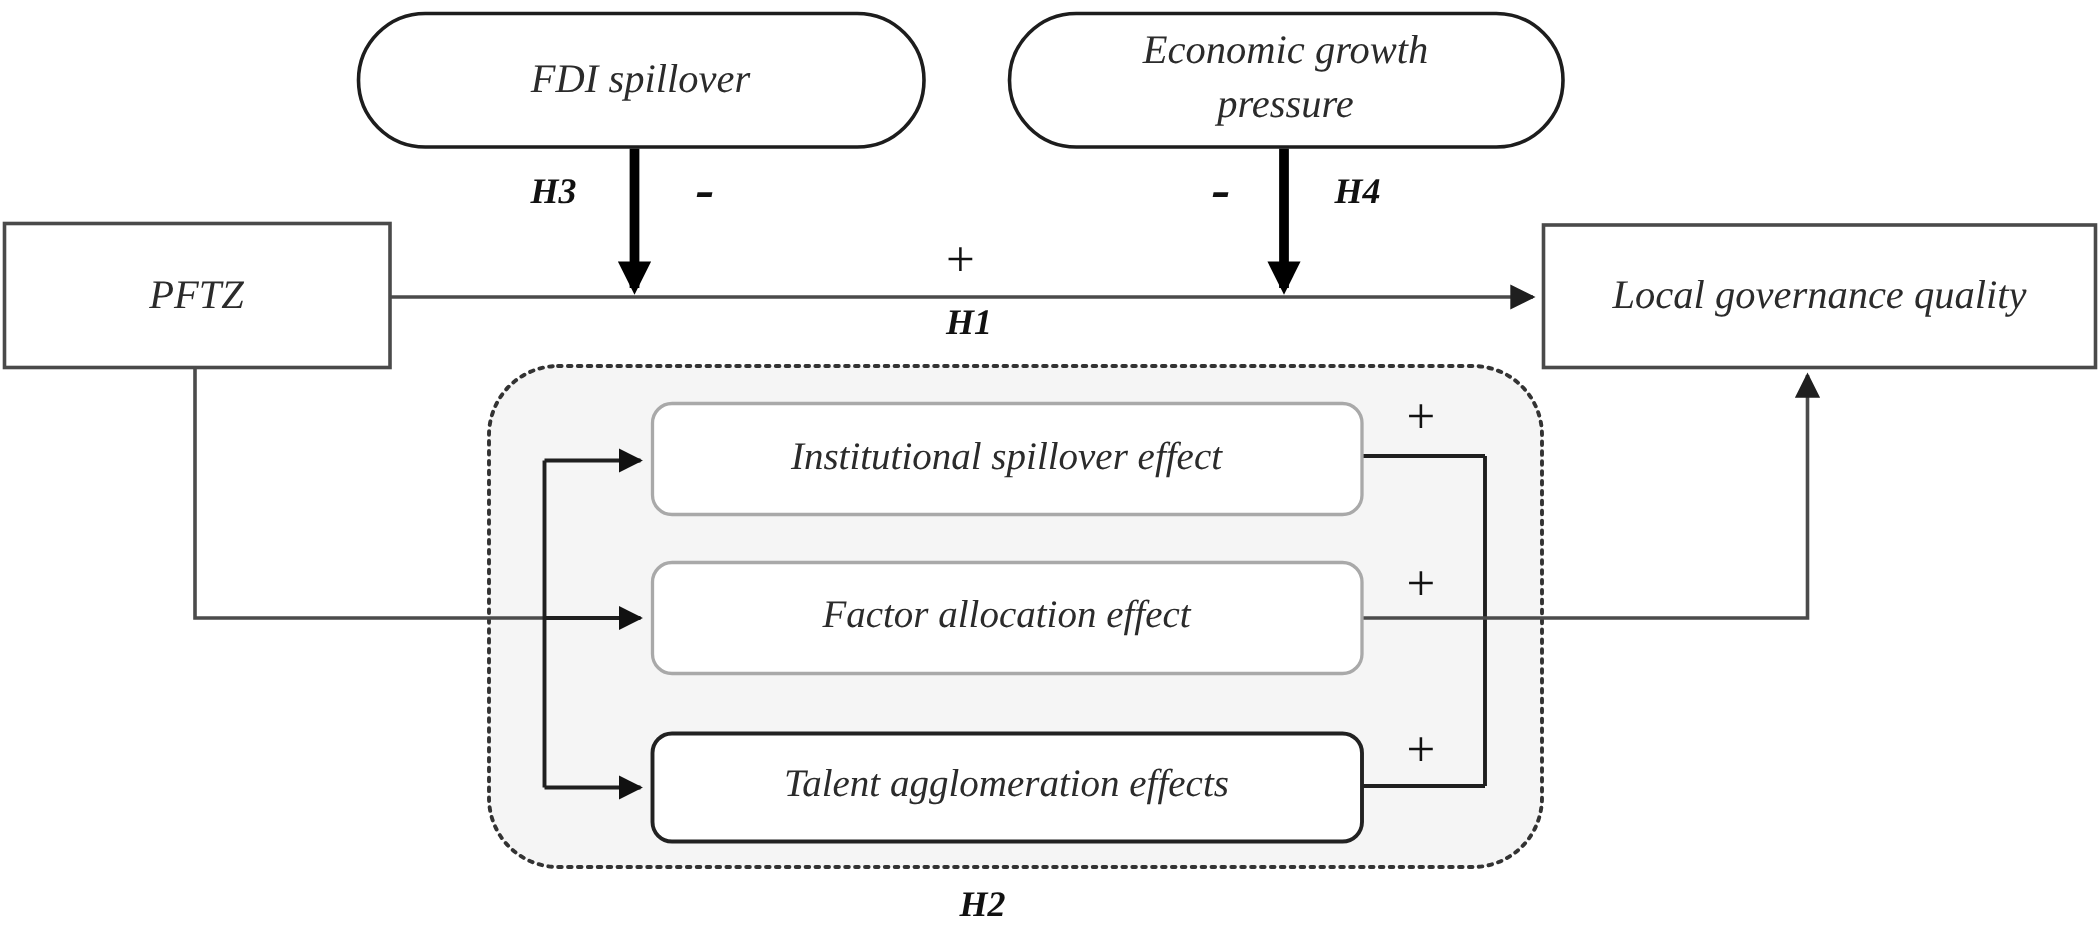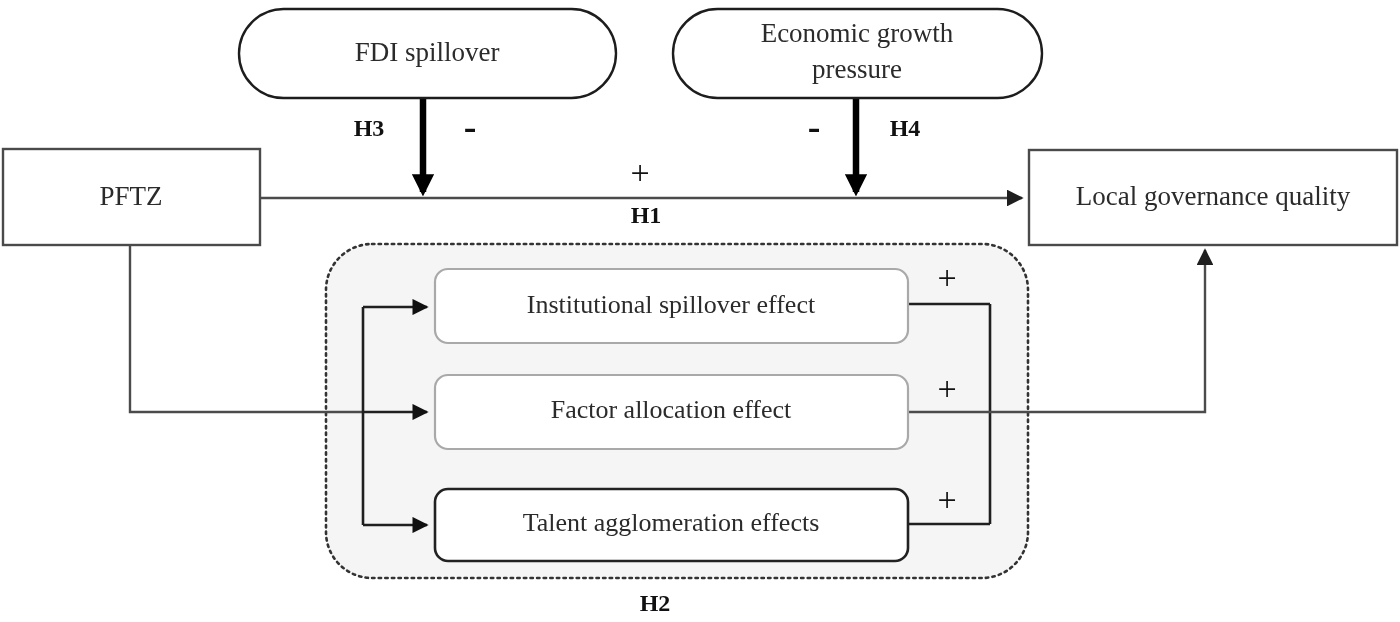--- a/index.html
+++ b/index.html
@@ -10,20 +10,21 @@
   body {
     width: 1400px;
     height: 622px;
     font-family: "Liberation Serif", serif;
     overflow: hidden;
   }
   #diagram-root {
     position: relative;
     width: 1400px;
     height: 615px;
+    font-style: italic;
   }
   svg.diagram {
     display: block;
     width: 1400px;
     height: 622px;
   }
   .node-text {
     font-family: "Liberation Serif", serif;
     font-size: 27px;
     fill: #2b2b2b;

